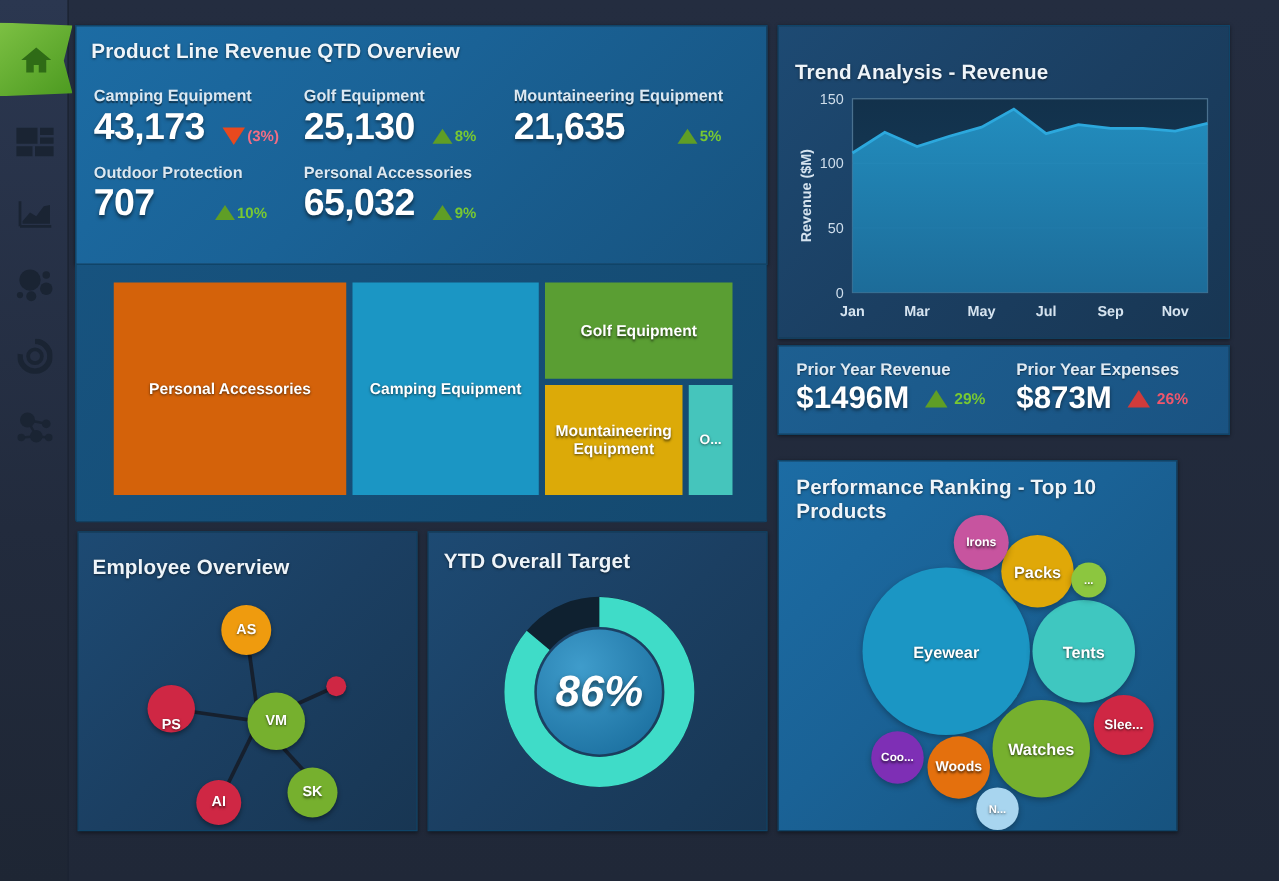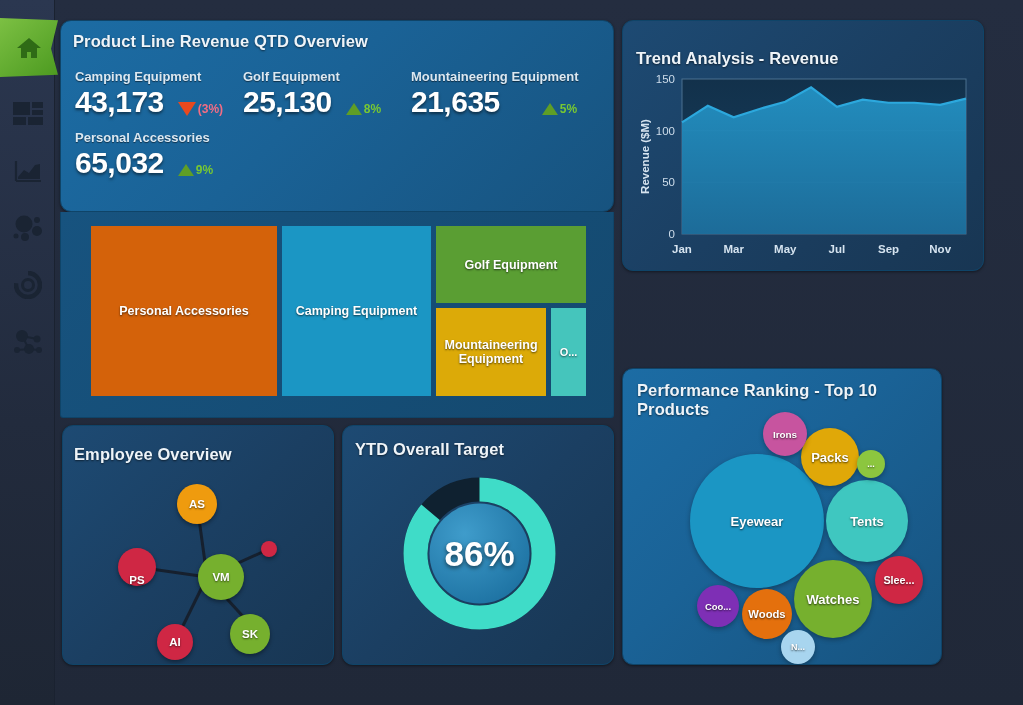--- a/index.html
+++ b/index.html
@@ -29,21 +29,21 @@
     clip-path: polygon(0 0, 100% 4%, 88% 52%, 100% 96%, 0 100%);
     width: 58px; height: 59px;
   }
   .nav-ico { display: block; }
 
   
   .panel {
     position: absolute;
     background: linear-gradient(135deg, #1c6ca4 0%, #1a6296 45%, #17537f 100%);
     border: 1px solid #0f4468;
-    border-radius: 11px;
+    border-radius: 0;
     box-shadow: 0 1px 3px rgba(0,0,0,.45);
     overflow: hidden;
   }
   .panel-dark {
     background: linear-gradient(135deg, #1d4a73 0%, #1b3f62 50%, #183653 100%);
   }
   .panel-title {
     color: #eef4f9; font-size: 16.5px; font-weight: bold;
     letter-spacing: .1px;
     text-shadow: 0 1px 2px rgba(0,0,0,.55);
@@ -162,21 +162,21 @@
     box-shadow: 0 2px 4px rgba(0,0,0,.4);
   }
   .node span {
     color: #fff; font-weight: bold; font-size: 11.5px;
     text-shadow: 0 1px 2px rgba(0,0,0,.6);
   }
 
   
   #gauge-panel { left: 342px; top: 425px; width: 272px; height: 240px; }
   #gauge-title { position: absolute; left: 12px; top: 14px; }
-  #gauge-wrap { position: absolute; left: 56px; top: 47px; }
+  #gauge-wrap { position: absolute; left: 56px; top: 47px; font-style: italic; }
   #gauge-pct {
     position: absolute; left: 0; top: 0; width: 161px; height: 161px;
     display: flex; align-items: center; justify-content: center;
     color: #fff; font-size: 35px; font-weight: bold;
     text-shadow: 0 2px 4px rgba(0,0,0,.55);
   }
 </style>
 </head>
 <body>
 
@@ -268,20 +268,30 @@
           <div class="kpi-value">21,635</div>
           <div class="kpi-delta" style="margin-left:42px">
             <div class="tri tri-up"></div>
             <div class="delta-txt delta-up">5%</div>
           </div>
         </div>
       </div>
     </div>
 
     <div class="kpi-row" style="top:109px">
+      <div class="kpi" style="width:168px">
+        <div class="kpi-label">Outdoor Protection</div>
+        <div class="kpi-row2">
+          <div class="kpi-value">707</div>
+          <div class="kpi-delta" style="margin-left:48px">
+            <div class="tri tri-up"></div>
+            <div class="delta-txt delta-up">10%</div>
+          </div>
+        </div>
+      </div>
 
       <div class="kpi" style="width:168px">
         <div class="kpi-label">Personal Accessories</div>
         <div class="kpi-row2">
           <div class="kpi-value">65,032</div>
           <div class="kpi-delta">
             <div class="tri tri-up"></div>
             <div class="delta-txt delta-up">9%</div>
           </div>
         </div>
@@ -338,20 +348,42 @@
         <text x="46" y="184" text-anchor="middle" class="axis-lbl">Jan</text>
         <text x="97.63636363636363" y="184" text-anchor="middle" class="axis-lbl">Mar</text>
         <text x="149.27272727272725" y="184" text-anchor="middle" class="axis-lbl">May</text>
         <text x="200.9090909090909" y="184" text-anchor="middle" class="axis-lbl">Jul</text>
         <text x="252.54545454545453" y="184" text-anchor="middle" class="axis-lbl">Sep</text>
         <text x="304.1818181818182" y="184" text-anchor="middle" class="axis-lbl">Nov</text>
         <text x="13" y="87.5" text-anchor="middle" class="axis-lbl" transform="rotate(-90 13 87.5)">Revenue ($M)</text>
       </svg>
   </div>
 
+  <div class="panel" id="prior-panel">
+    <div class="py-block" style="left:14px">
+      <div class="py-label">Prior Year Revenue</div>
+      <div class="py-row">
+        <div class="py-value">$1496M</div>
+        <div class="py-delta">
+          <div class="tri tri-up-lg"></div>
+          <div class="py-pct delta-up">29%</div>
+        </div>
+      </div>
+    </div>
+    <div class="py-block" style="left:190px">
+      <div class="py-label">Prior Year Expenses</div>
+      <div class="py-row">
+        <div class="py-value">$873M</div>
+        <div class="py-delta">
+          <div class="tri tri-up-red"></div>
+          <div class="py-pct delta-red">26%</div>
+        </div>
+      </div>
+    </div>
+  </div>
 
   <div class="panel" id="rank-panel">
     <div class="panel-title" id="rank-title">Performance Ranking - Top 10 Products</div>
     <div id="bubbles">
         <div class="bubble" style="left: 67px; top: 85px; width: 134px; height: 134px; background: rgb(27, 150, 196);">
           <span style="font-size: 13px;">Eyewear</span>
         </div>
         <div class="bubble" style="left: 203px; top: 111px; width: 82px; height: 82px; background: rgb(63, 199, 192);">
           <span style="font-size: 13px;">Tents</span>
         </div>

